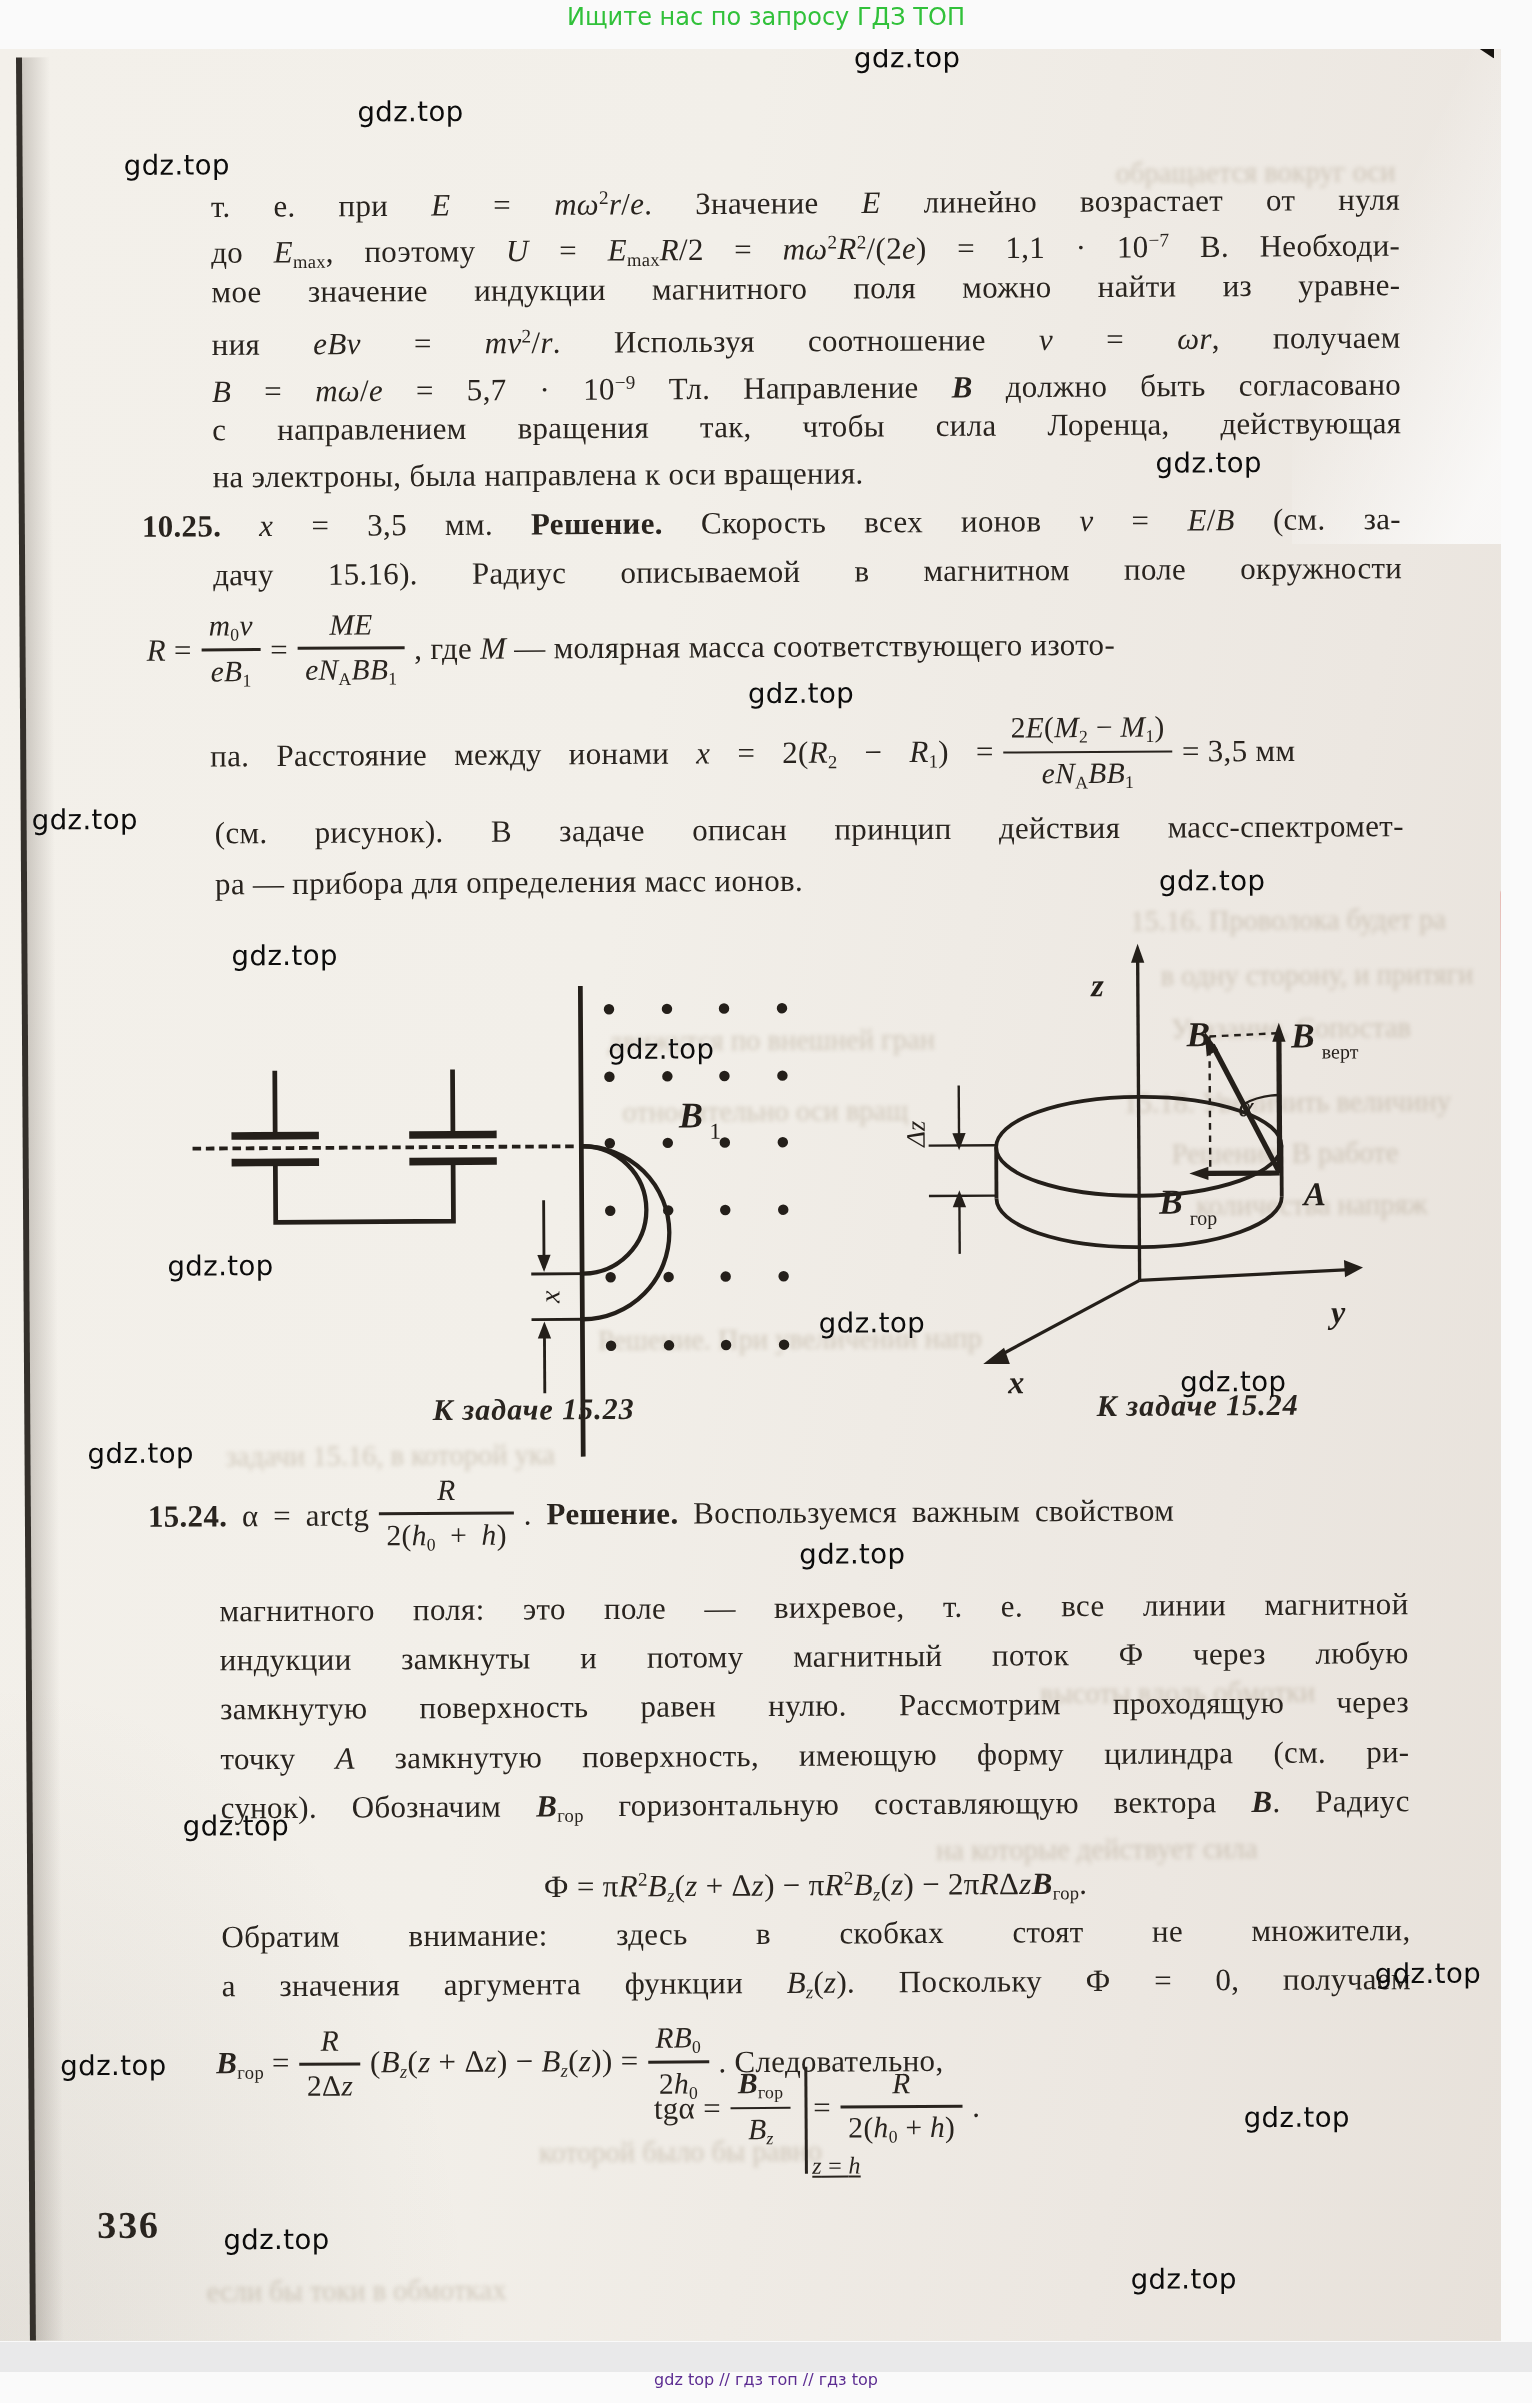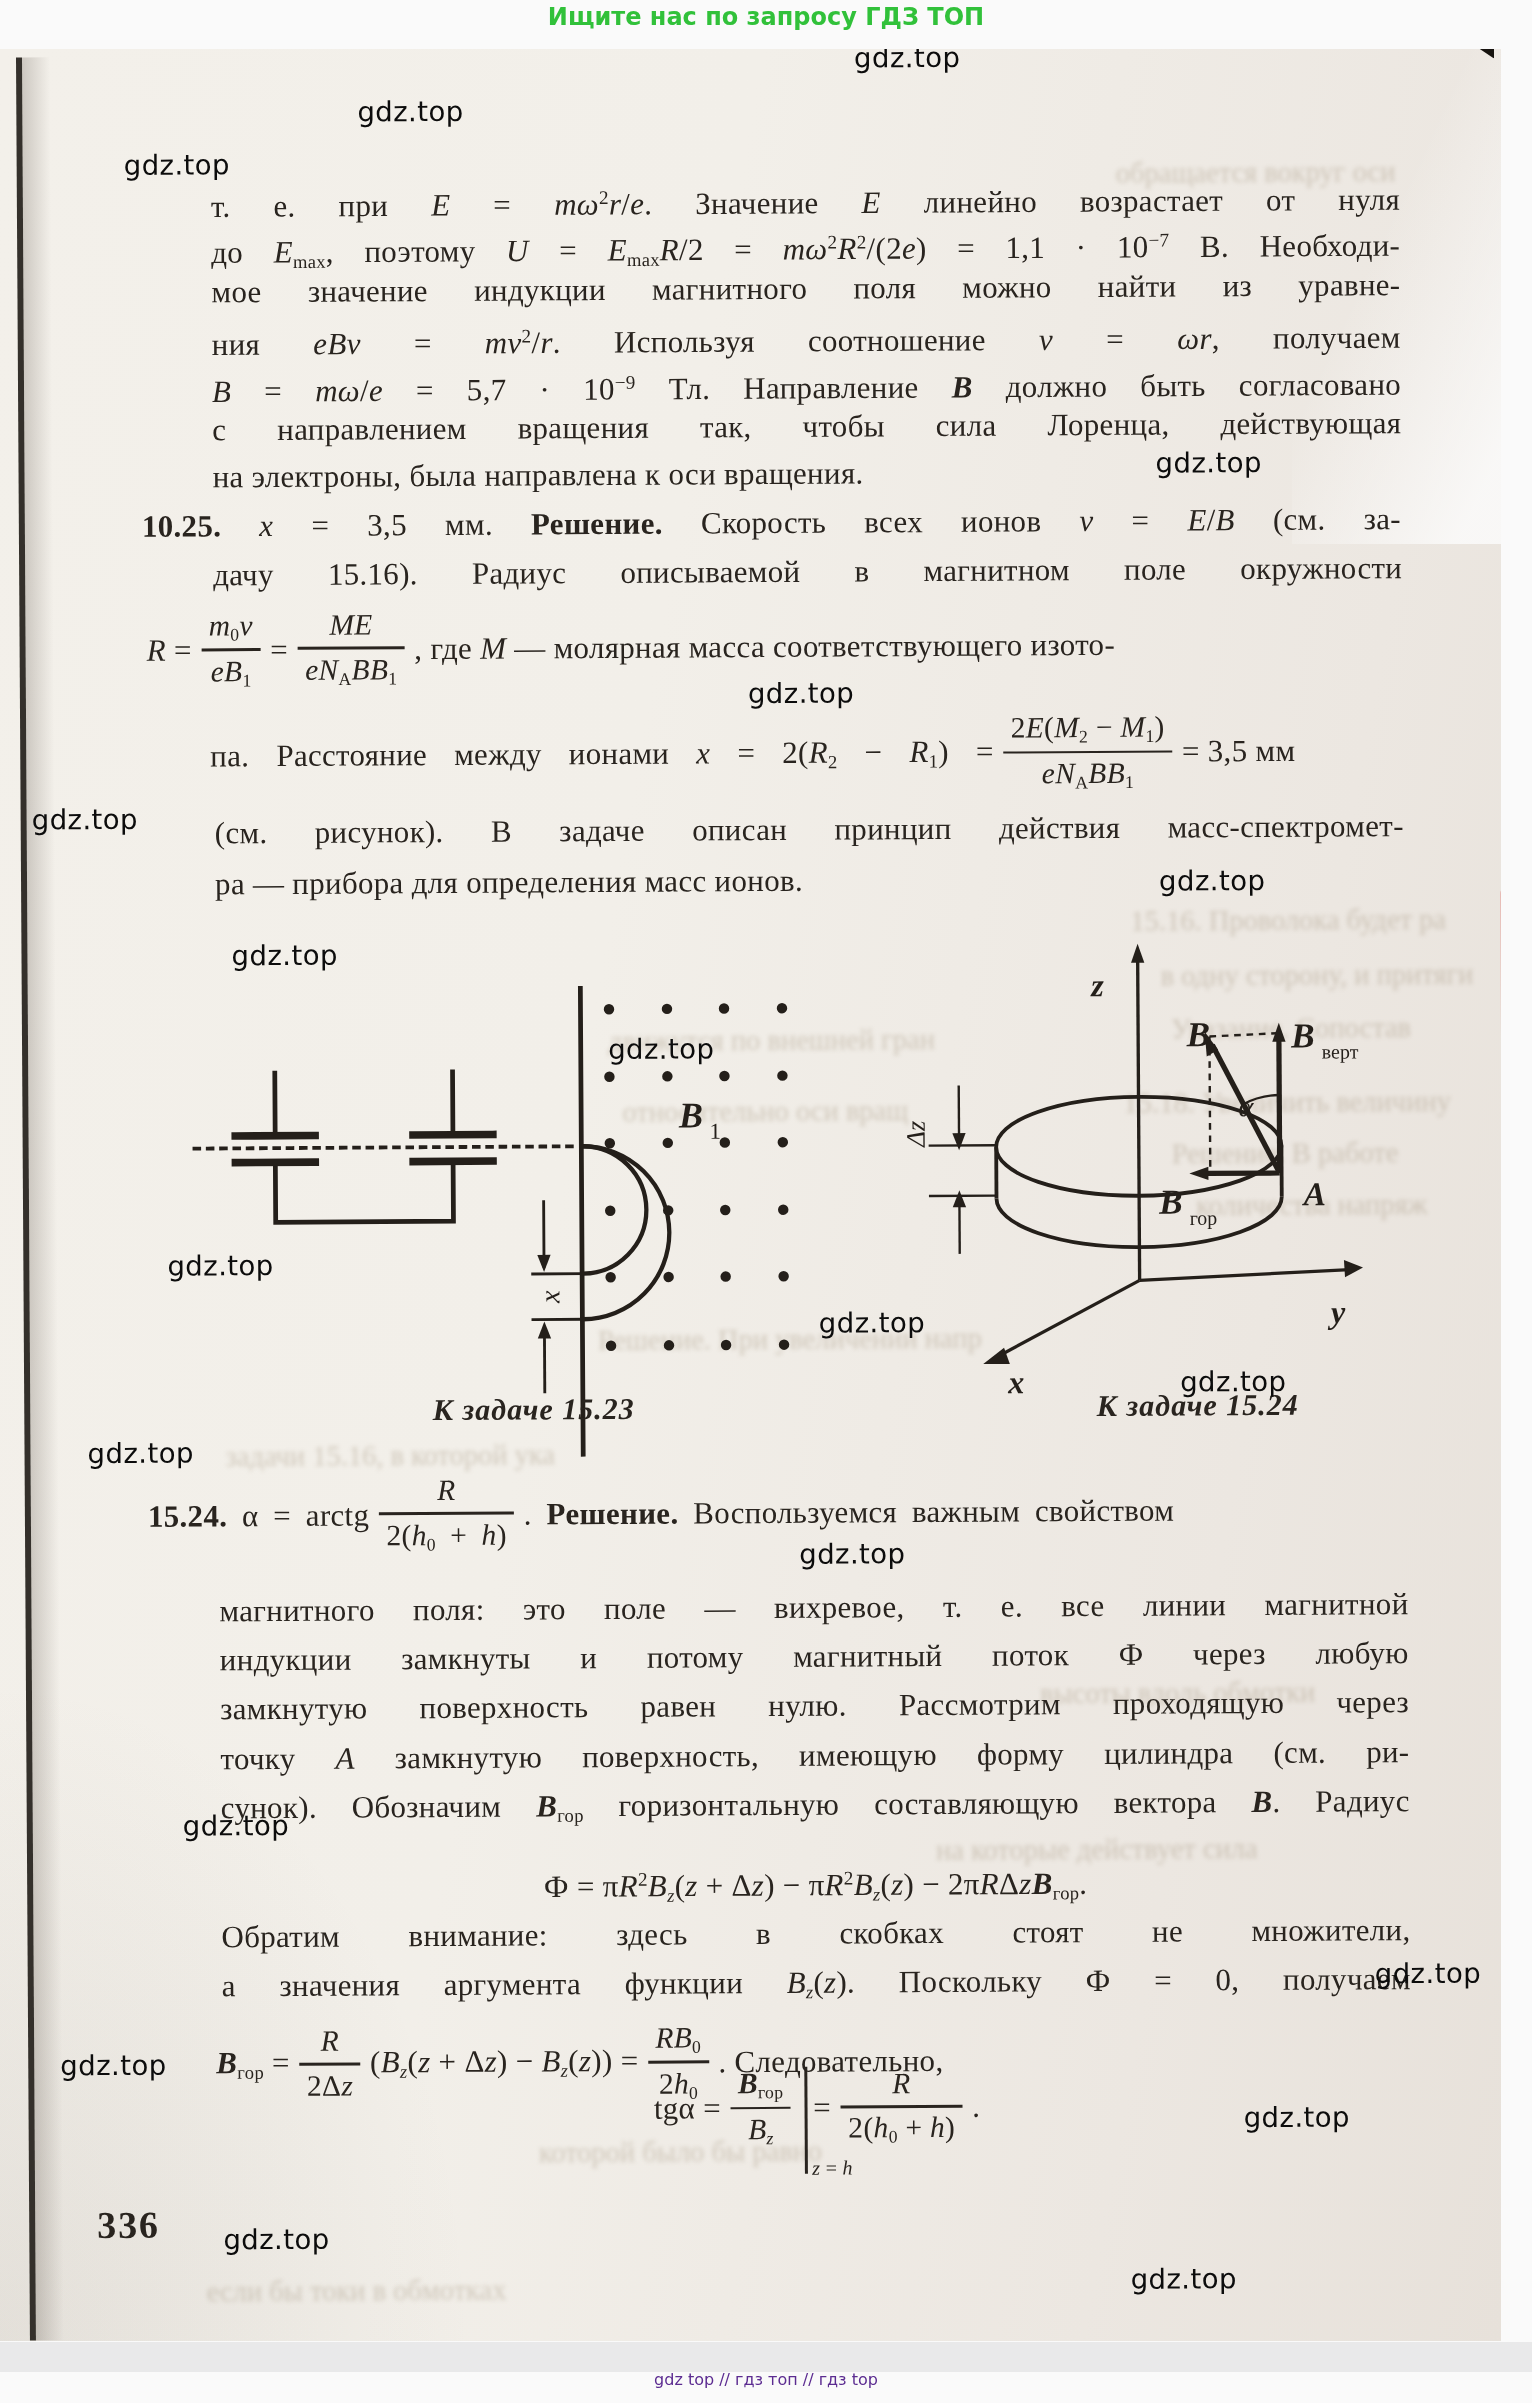--- a/index.html
+++ b/index.html
@@ -1,19 +1,19 @@
 <!DOCTYPE html>
 <html style="font-size:15px"><head>
 <meta charset="utf-8">
 <style>
   html,body{margin:0;padding:0;}
   body{width:1532px;height:2403px;position:relative;overflow:hidden;background:#fafafa;
        font-family:"Liberation Serif",serif;color:#29241f;}
   .promo{position:absolute;top:2.9px;left:0;right:0;text-align:center;
-         font-family:"DejaVu Sans",sans-serif;font-size:24px;font-weight:bold;}
+         font-family:"DejaVu Sans",sans-serif;font-size:24px;}
   
   .scan{position:absolute;left:0;top:49px;width:1501px;height:2292px;overflow:hidden;
         background:linear-gradient(100deg,#f3f0ea 0%,#f2efe9 40%,#ece7e1 78%,#e7e1da 100%);}
   .scan .shade-tr{position:absolute;right:0;top:0;width:209px;height:495px;
         background:linear-gradient(115deg,rgba(255,255,255,0) 40%,rgba(252,252,252,.8) 90%);}
   .scan .shade-bl{position:absolute;left:0;bottom:0;width:476px;height:666px;
         background:radial-gradient(ellipse at 0% 100%,rgba(120,110,100,.12),rgba(0,0,0,0) 70%);}
   .page{position:absolute;left:0;top:-49px;width:1532px;height:2403px;transform:rotate(-0.35deg);}
   .ledge{position:absolute;left:23px;top:53px;width:5.7px;height:2283px;background:#34302b;}
   .lshadow{position:absolute;left:28.5px;top:53px;width:28.5px;height:2283px;
@@ -35,21 +35,21 @@
   .subi{font-size:.6em;vertical-align:-.3em;font-style:italic;}
   .sup{font-size:.62em;vertical-align:.55em;}
   .frow{position:absolute;display:flex;align-items:center;white-space:nowrap;
         font-size:31px;letter-spacing:0.3px;}
   .ws-wide{word-spacing:19px;}
   .frac{display:inline-flex;flex-direction:column;align-items:center;margin:0 9.5px;}
   .frac .fl{align-self:stretch;height:2.9px;background:#29241f;margin:3.8px 0;}
   .frac .num,.frac .den{padding:0 7.6px;line-height:1.15;font-size:29.5px;text-align:right;}
   .ebar{position:relative;display:inline-block;width:3.3px;height:107px;background:#29241f;
         margin:25px 5.7px 0 3.8px;}
-  .ebar .esub{position:absolute;left:7.6px;bottom:-5.7px;font-size:20px;white-space:nowrap;}
+  .ebar .esub{position:absolute;left:7.6px;bottom:-5.7px;font-size:24px;white-space:nowrap;text-decoration:underline;}
   .cap{position:absolute;width:399px;text-align:center;font-size:30px;font-weight:bold;
        font-style:italic;letter-spacing:1px;}
   .pagenum{position:absolute;left:91px;top:2199px;font-size:38px;font-weight:600;
        letter-spacing:1.9px;}
   .wm{position:absolute;font-family:"DejaVu Sans",sans-serif;font-size:27.6px;color:#0c0c0c;
       letter-spacing:0.4px;}
   .ghost{position:absolute;font-size:28.5px;color:#8f7d62;opacity:.33;filter:blur(2.1px);
       white-space:nowrap;}
   .band{position:absolute;left:0;top:2342px;width:1532px;height:30px;background:#e9e9ea;}
   .flinks{position:absolute;left:0;right:0;top:2370px;text-align:center;

